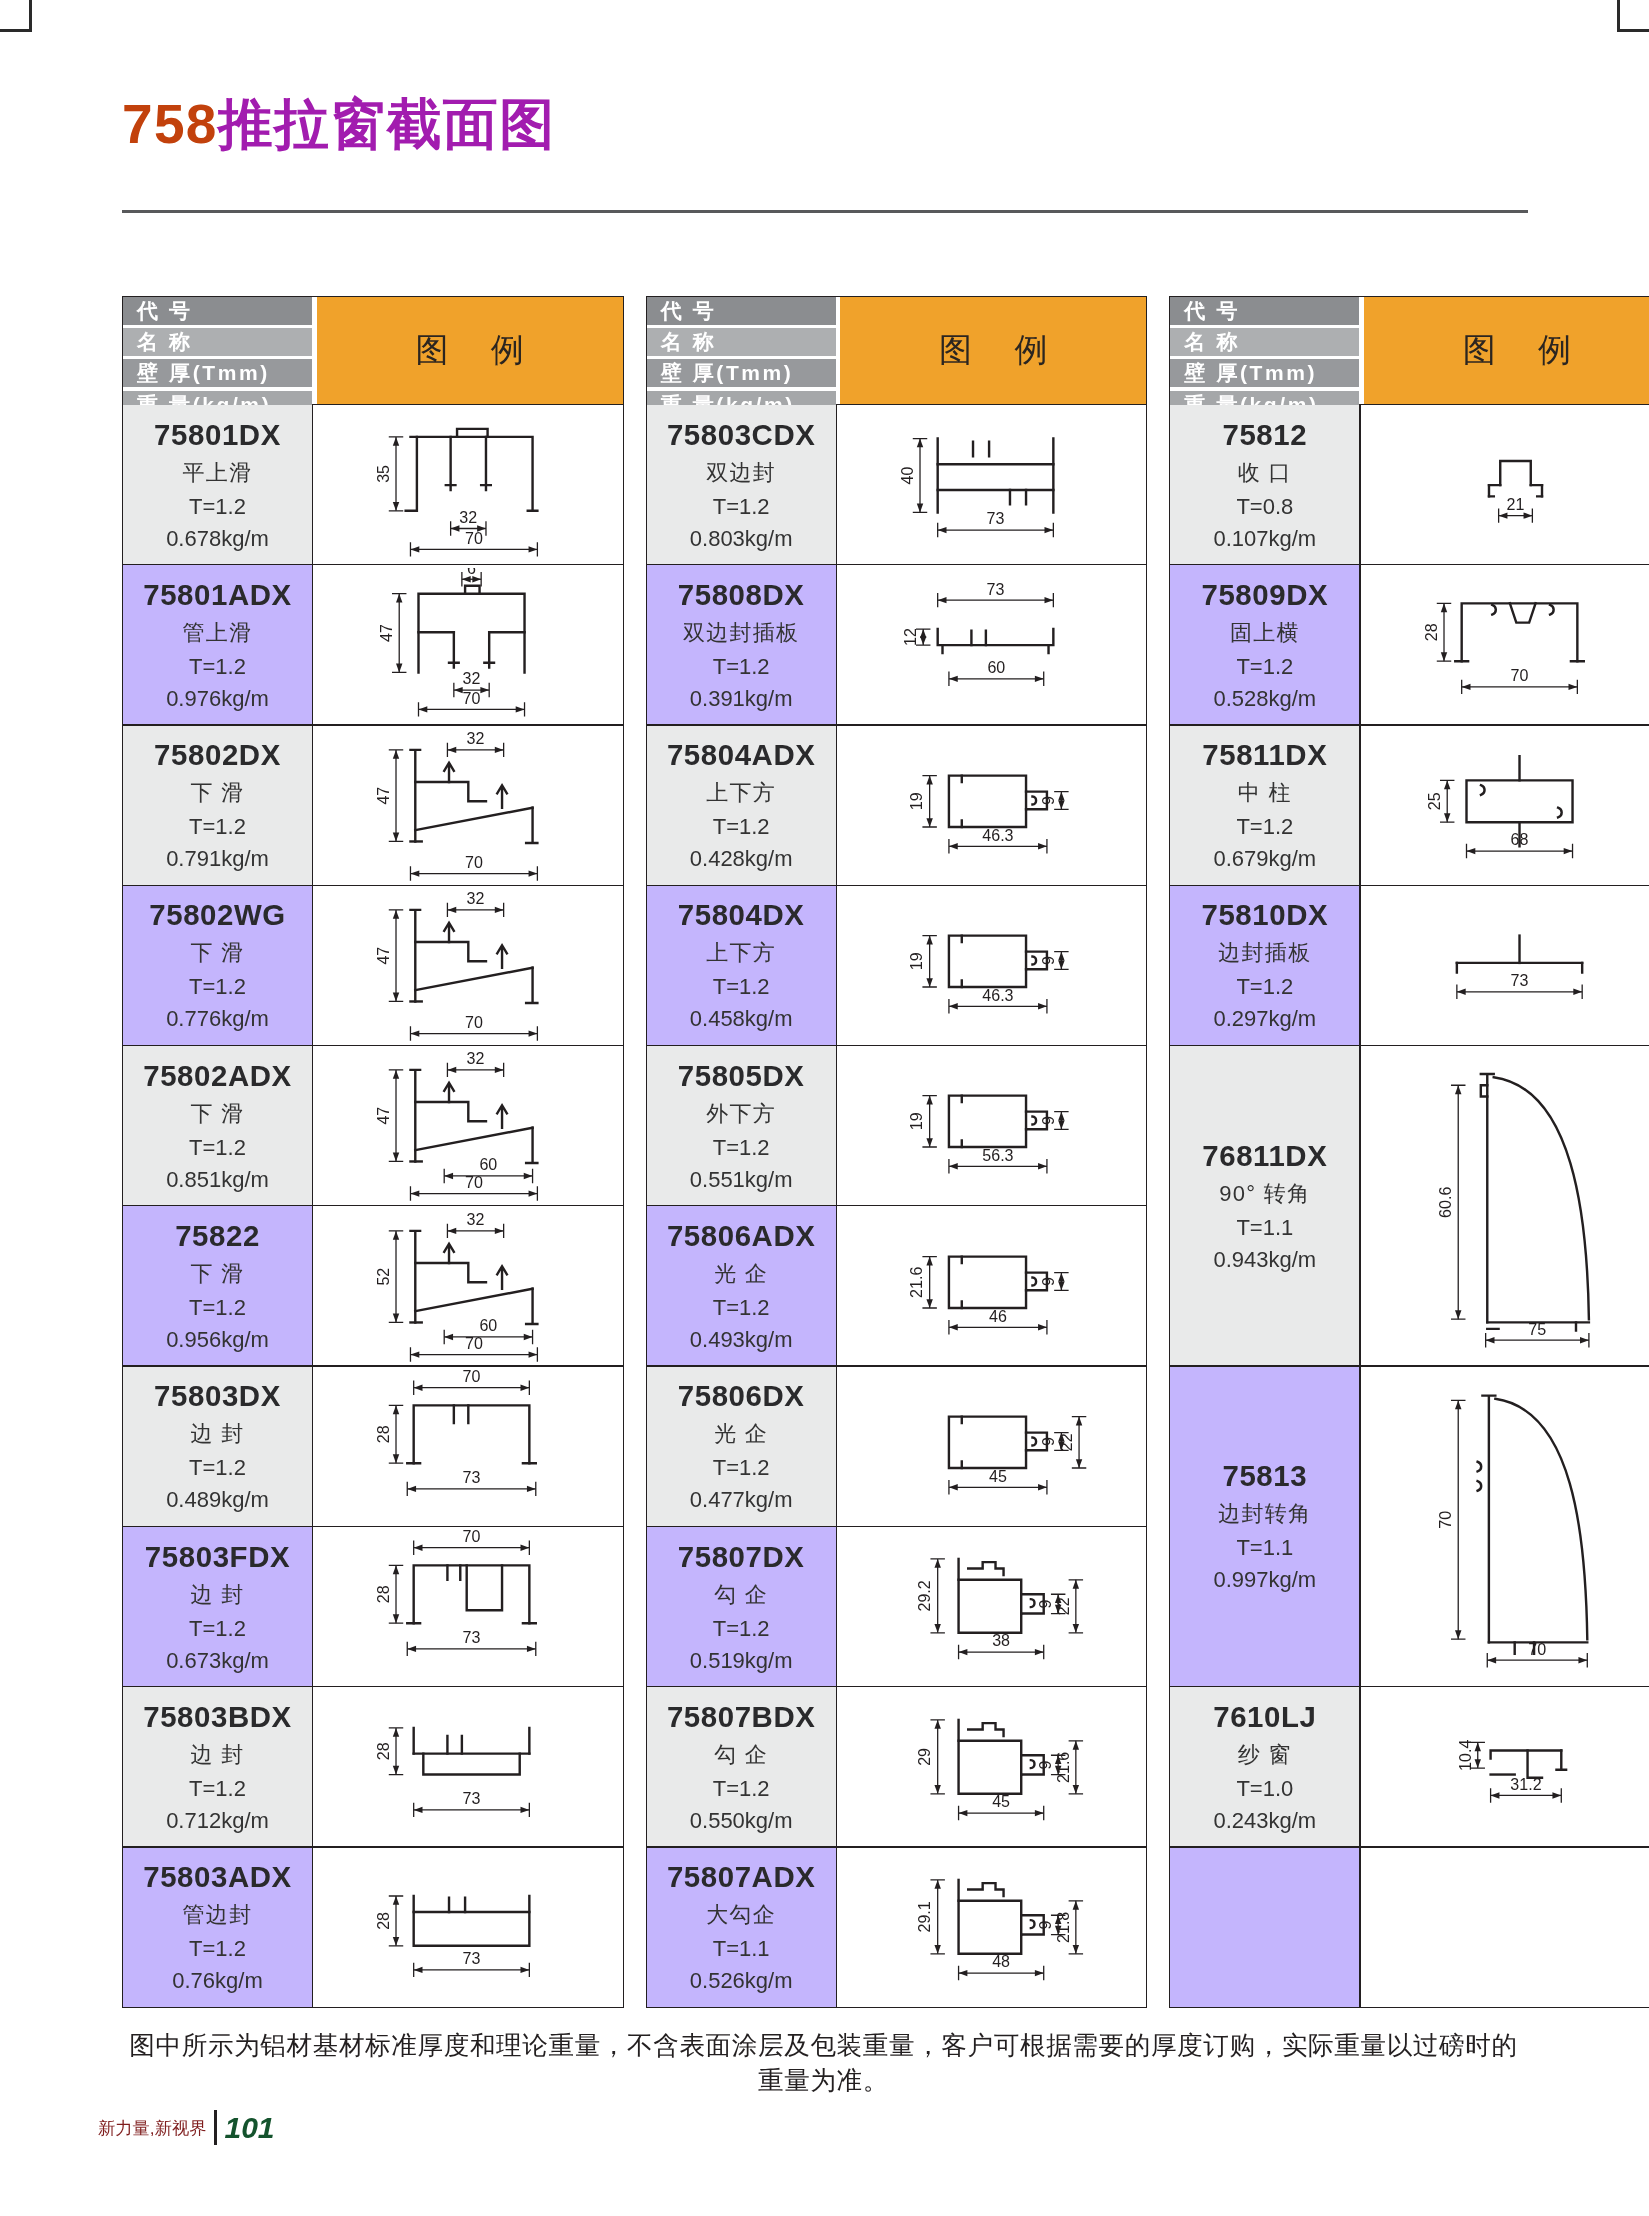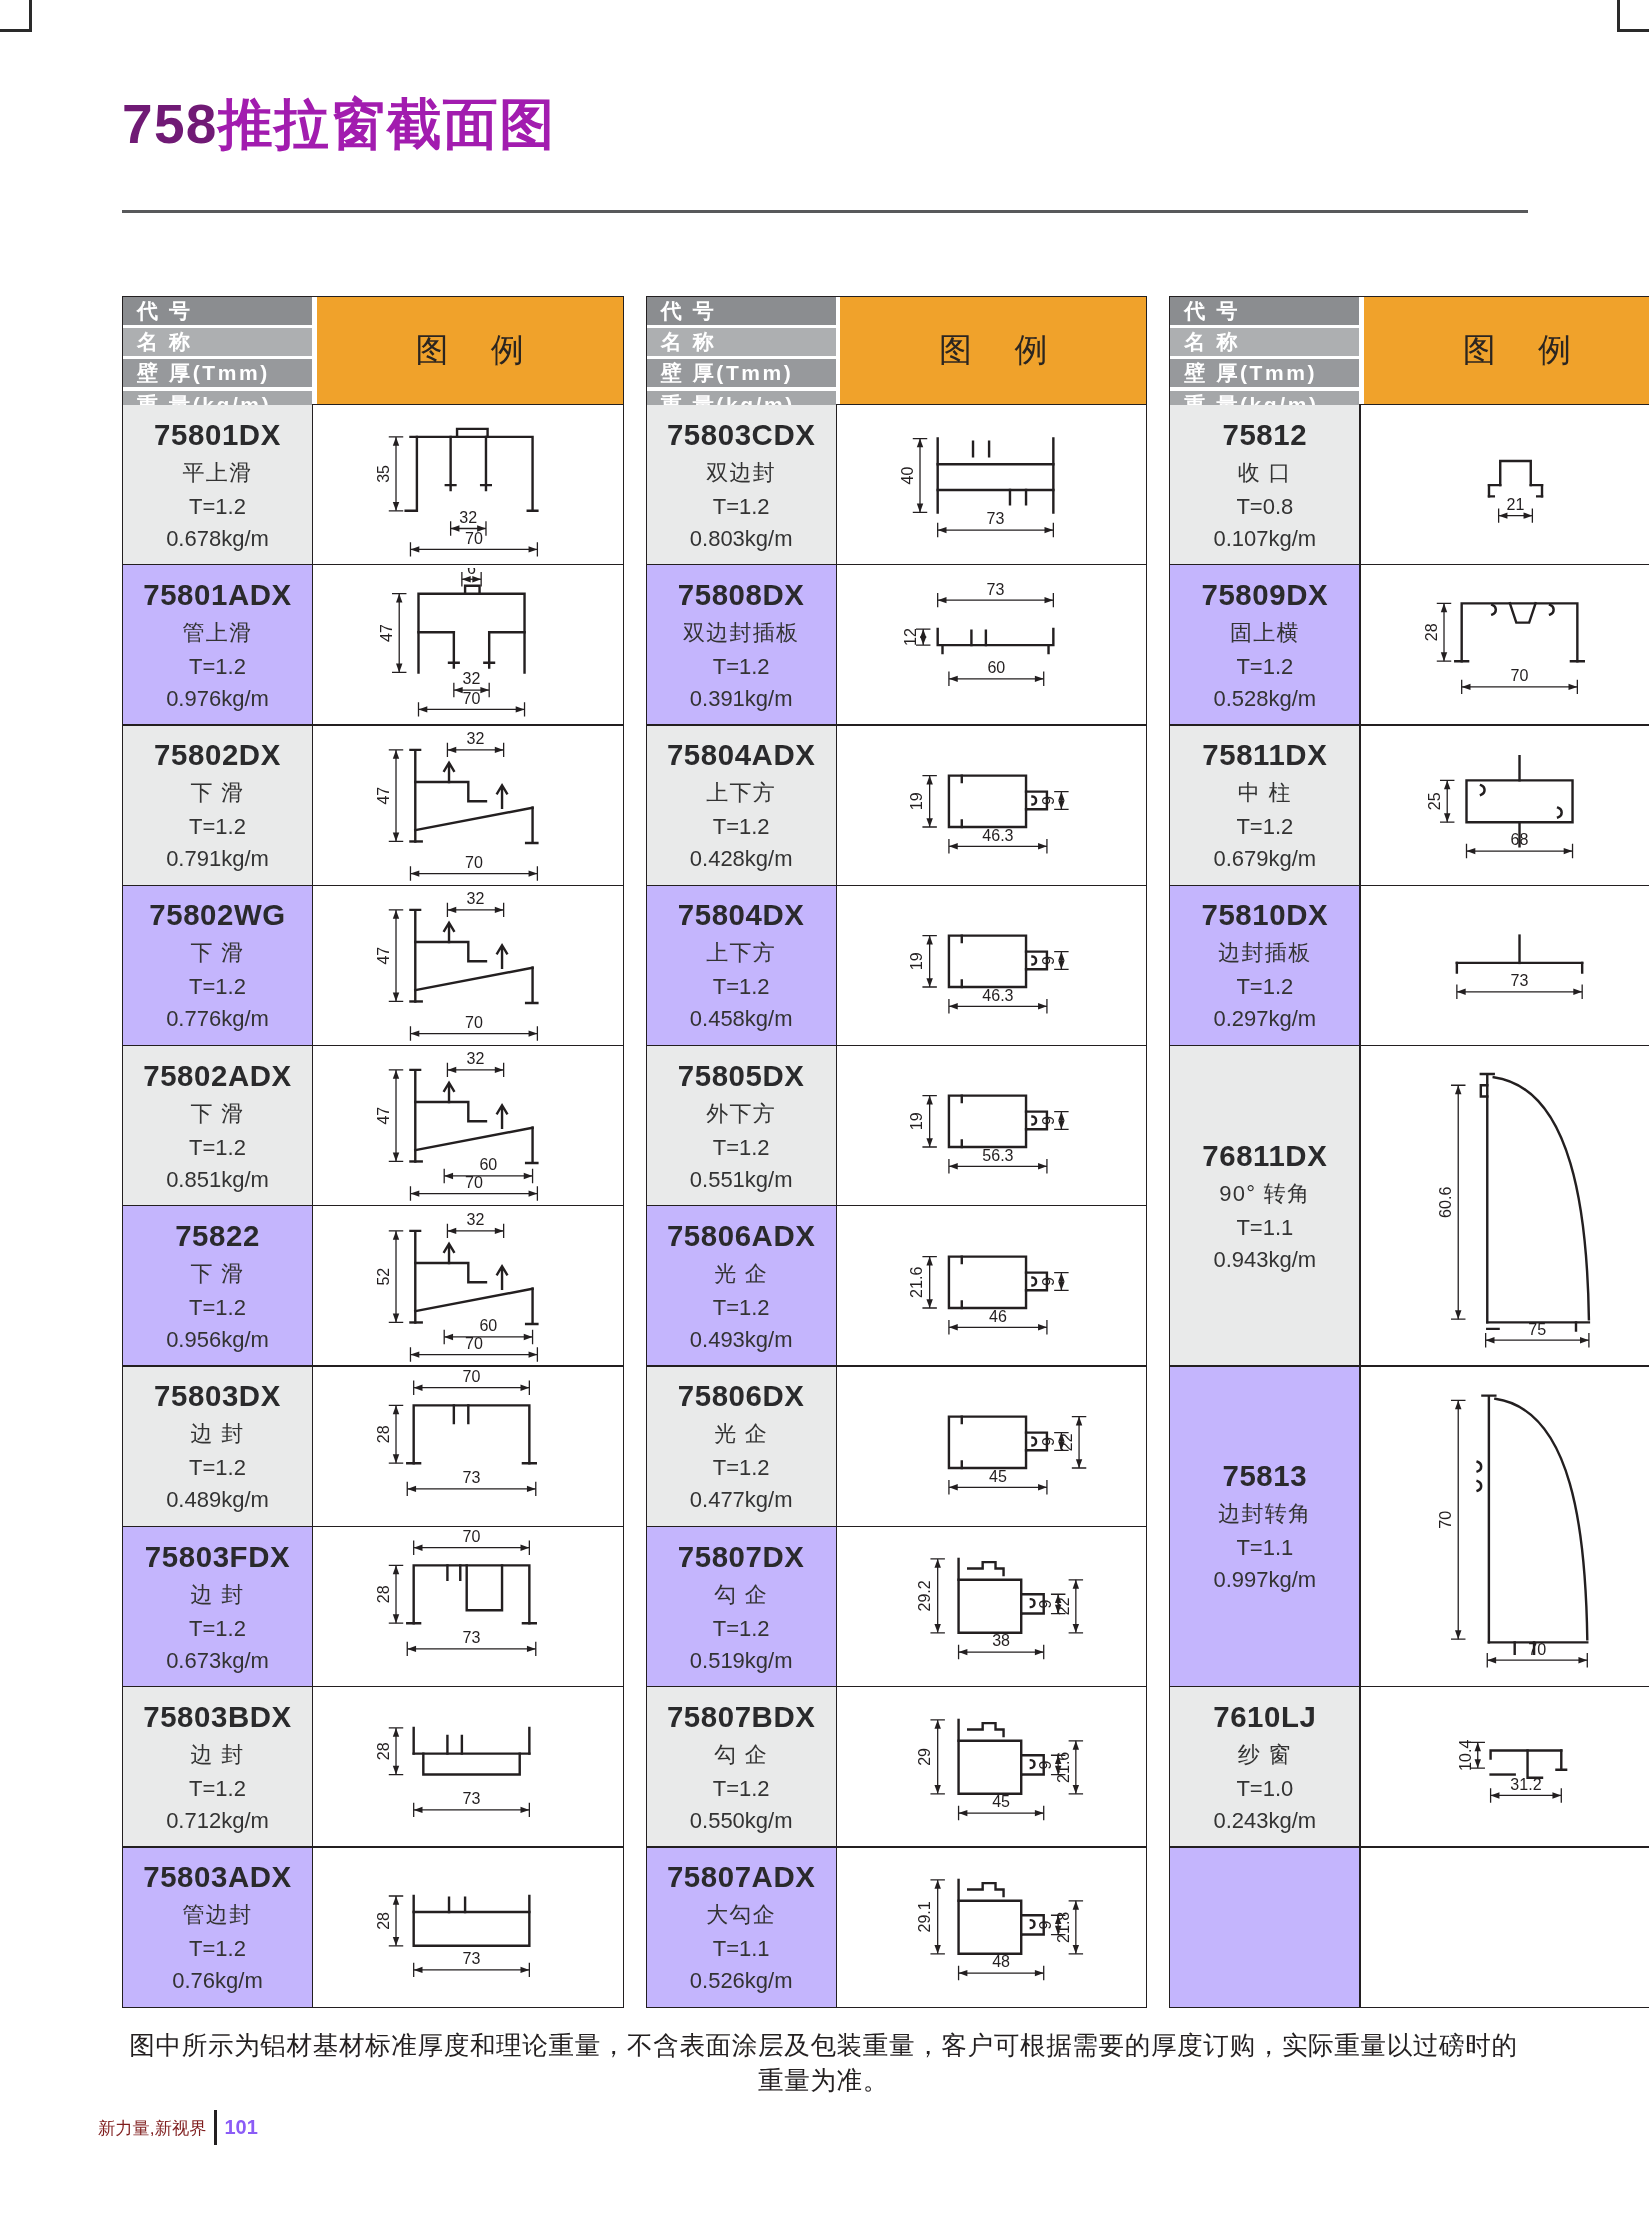--- a/index.html
+++ b/index.html
@@ -3,21 +3,21 @@
 <meta charset="utf-8">
 <style>
   html,body{margin:0;padding:0;background:#fff;}
   body{width:1649px;height:2216px;position:relative;overflow:hidden;
        font-family:"Liberation Sans","DejaVu Sans",sans-serif;color:#231F20;}
   .crop{position:absolute;width:29.4px;height:29.4px;}
   .crop-tl{top:0;left:0;border-right:3.2px solid #2a2a2a;border-bottom:3.2px solid #2a2a2a;}
   .crop-tr{top:0;right:0;border-left:3.2px solid #2a2a2a;border-bottom:3.2px solid #2a2a2a;}
   .hdr{position:absolute;left:122px;top:96px;}
   .title{font-size:55px;font-weight:bold;line-height:1.05;letter-spacing:1.3px;}
-  .title .num{color:#701a75;}
+  .title .num{color:#c2410c;}
   .title .cn{color:#a21caf;}
   .subtitle{font-size:29.4px;color:#6D6E71;margin-top:9px;white-space:pre;}
   .rule{position:absolute;left:122px;top:210px;width:1406px;height:3.2px;background:#58595B;}
   .tables{position:absolute;left:122px;top:296px;width:1549px;display:flex;gap:22px;}
   .group{flex:1;border:1.9px solid #231F20;background:#fff;}
   .ghead{display:flex;border-bottom:1.3px solid #231F20;background:#fff;height:107px;}
   .ghead-labels{width:189px;display:flex;flex-direction:column;gap:3.2px;}
   .hrow{flex:1;display:flex;align-items:center;padding-left:14px;color:#fff;
         font-weight:bold;font-size:21px;letter-spacing:2.6px;}
   .hrow0{background:#8B8D90;} .hrow1{background:#ADAFB1;}
@@ -38,21 +38,21 @@
   .dcell svg{width:96%;height:96%;}
   .pf{stroke:#231F20;stroke-width:3;fill:none;stroke-linecap:square;}
   .dl{stroke:#231F20;stroke-width:1.6;fill:none;}
   .df{fill:#231F20;}
   .dtx{font-size:20px;fill:#231F20;font-family:inherit;}
   .footnote{position:absolute;left:122px;top:2028px;width:1403px;text-align:center;
             font-size:25.6px;color:#231F20;letter-spacing:0.6px;}
   .footer{position:absolute;left:98px;top:2110px;display:flex;align-items:center;gap:7.7px;}
   .brand{font-size:17.3px;color:#7f1d1d;}
   .fbar{width:2.6px;height:35px;background:#231F20;}
-  .fpage{font-size:20px;font-weight:bold;color:#8b5cf6;}
+  .fpage{font-size:30px;font-weight:bold;color:#14532d;font-style:italic;}
 </style>
 </head>
 <body>
 
 <div class="crop crop-tl"></div>
 <div class="crop crop-tr"></div>
 
 <div class="hdr">
   <div class="title"><span class="num">758</span><span class="cn">推拉窗截面图</span></div>
 </div>

